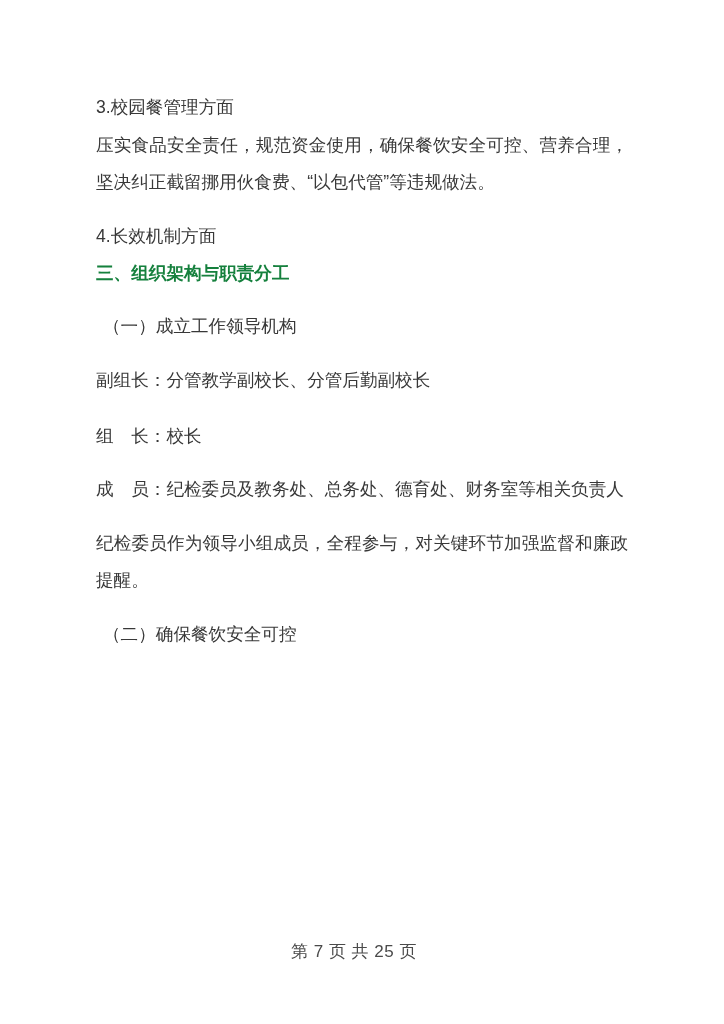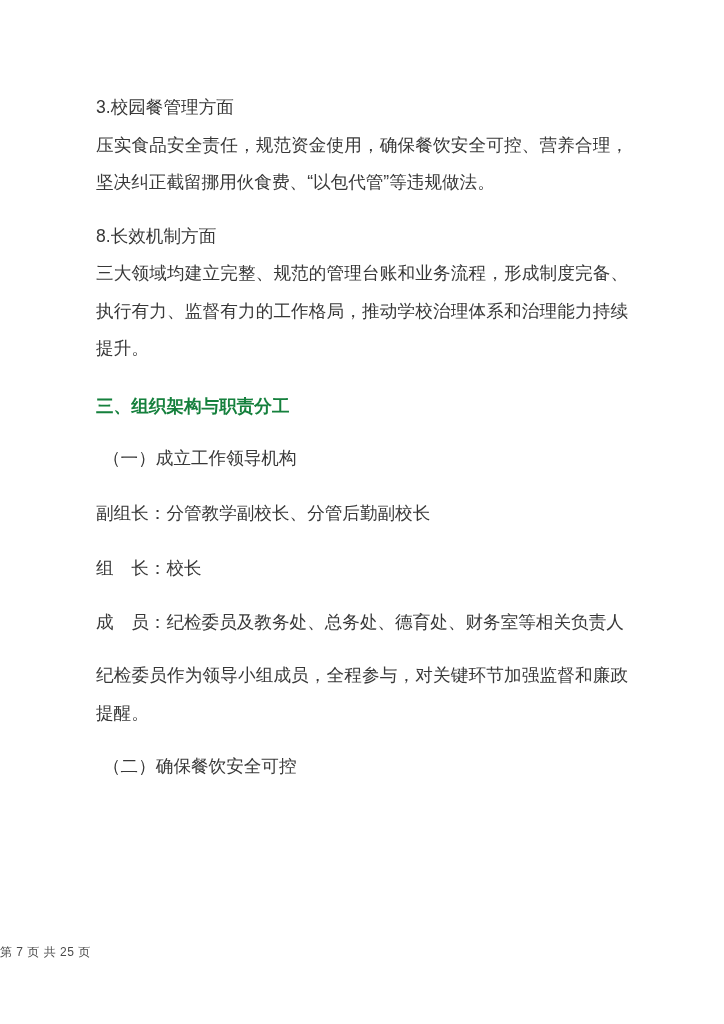--- a/index.html
+++ b/index.html
@@ -42,39 +42,39 @@
       color: #15803d;
     }
     .paren-head {          
       padding-left: 7px;
     }
     .footer {
       position: absolute;
       left: 0;
       right: 16px;
       top: 944px;
-      font-size: 12px;
+      text-align: center;
+      font-size: 17px;
       line-height: 16px;
       color: #4a4a4a;
       letter-spacing: 0.5px;
     }
   </style>
 </head>
 <body>
 
 <div class="page">
   <div class="content">
 
     <div class="txt sub-num">3.校园餐管理方面</div>
 
     <div class="txt">压实食品安全责任，规范资金使用，确保餐饮安全可控、营养合理，坚决纠正截留挪用伙食费、“以包代管”等违规做法。</div>
 
-    <div class="txt sub-num">8.长效机制方面</div>
+    <div class="txt sub-num">4.长效机制方面</div>
 
-    <div class="txt mb20">三大领域均建立完整、规范的管理台账和业务流程，形成制度完备、执行有力、监督有力的工作格局，推动学校治理体系和治理能力持续提升。</div>
 
     <div class="txt heading-bold mb15">三、组织架构与职责分工</div>
 
     <div class="txt paren-head mb17">（一）成立工作领导机构</div>
 
 
     <div class="txt mb18">副组长：分管教学副校长、分管后勤副校长</div>
 
     <div class="txt">组　长：校长</div>
 

